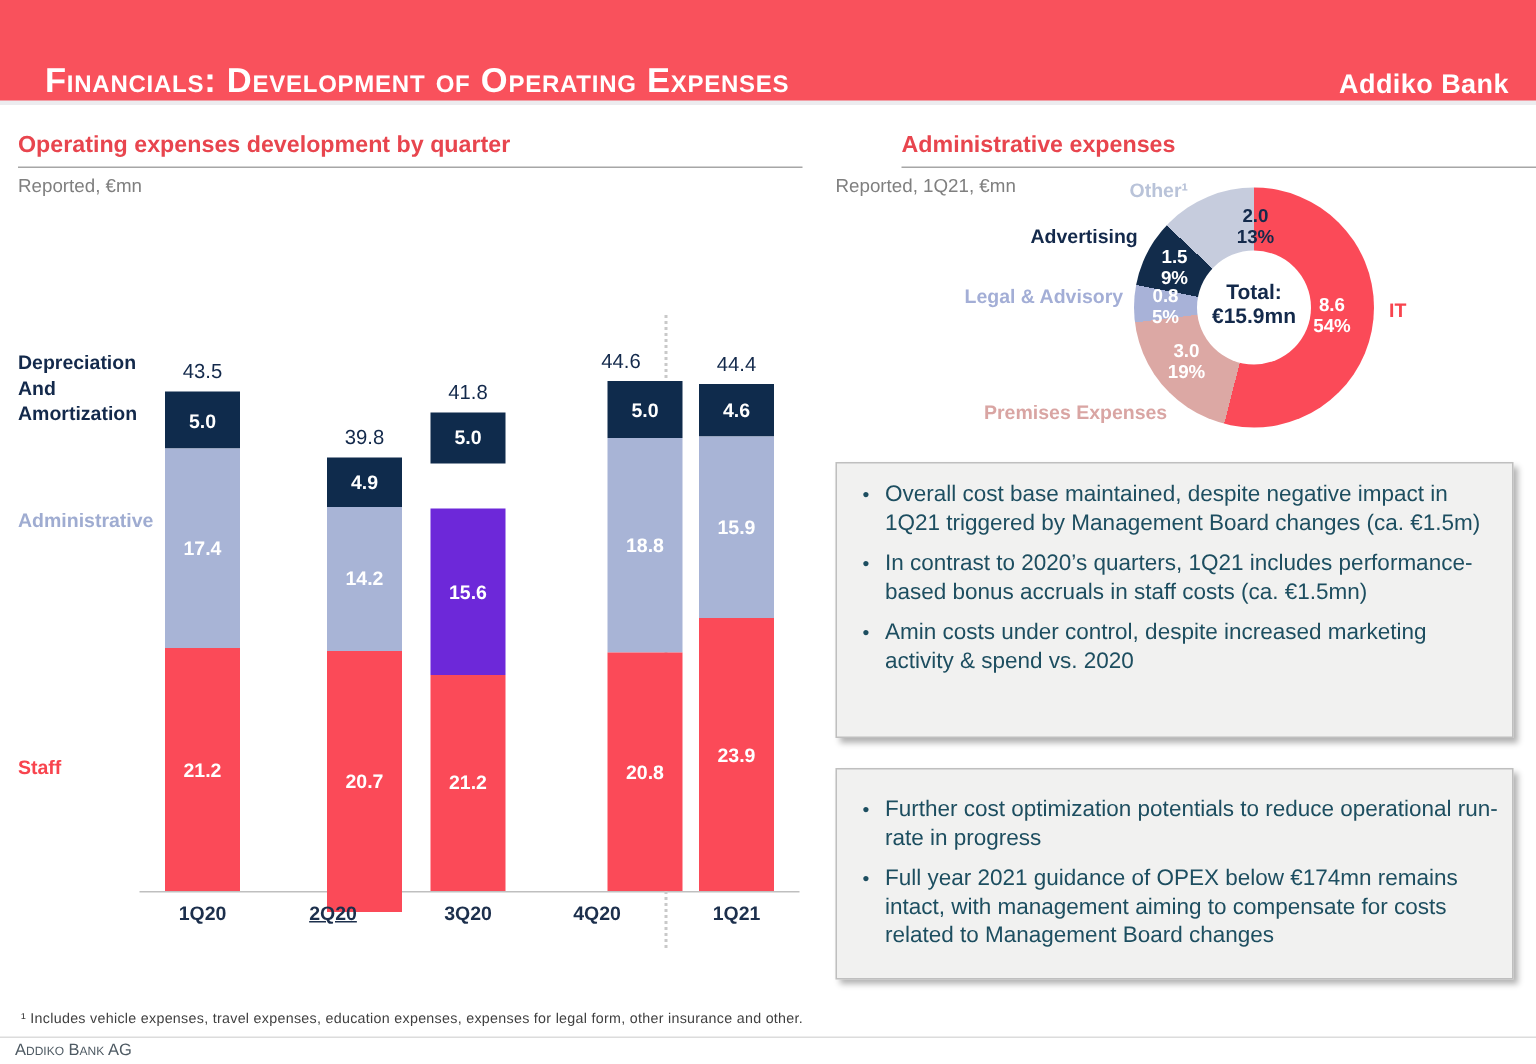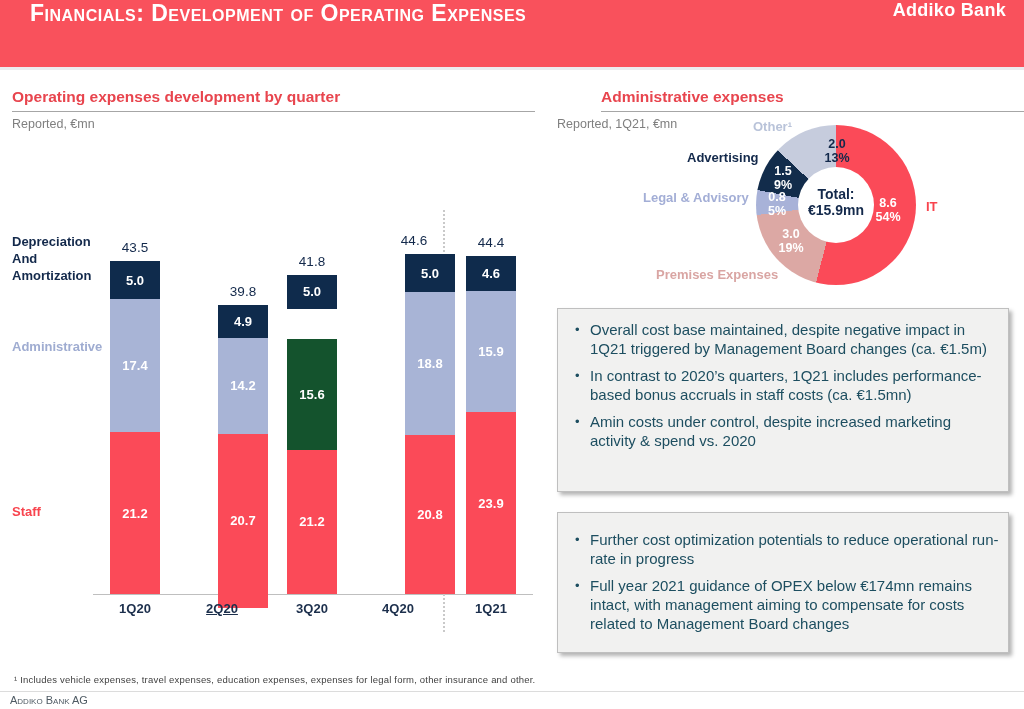--- a/index.html
+++ b/index.html
@@ -2,21 +2,21 @@
 <html><head>
 <meta charset="utf-8">
 <style>
   html,body{margin:0;padding:0;background:#fff;}
   .slide{position:relative;width:1024px;height:709px;background:#fff;overflow:hidden;
          font-family:"Liberation Sans",sans-serif;}
 
   
   .banner{position:absolute;left:0;top:0;width:1024px;height:70px;background:#F9515C;
           border-bottom:3px solid #ECECEF;box-sizing:border-box;
-          display:flex;align-items:flex-start;justify-content:space-between;padding:0 18px 0 30px;}
+          display:flex;align-items:flex-end;justify-content:space-between;padding:0 18px 0 30px;}
   .banner h1{margin:0;color:#fff;font-size:23px;font-weight:bold;font-variant:small-caps;letter-spacing:.5px;}
   .logo{color:#fff;font-size:18px;font-weight:bold;letter-spacing:.3px;}
 
   
   .panel-head{position:absolute;border-bottom:1px solid #A6A6A6;padding-bottom:5px;}
   .panel-head h2{margin:0;font-size:15.5px;font-weight:bold;color:#E8454E;}
   .head-left{left:12px;top:88px;width:523px;}
   .head-right{left:557px;top:88px;width:456px;margin-left:44px;}
   .sec-sub{position:absolute;font-size:12.5px;color:#7F7F7F;}
   .sub-left{left:12px;top:117px;}
@@ -100,21 +100,21 @@
       <div class="bar-col" style="left: 197px; top: 305px; width: 50px; height: 303px; margin-left: 21px;">
         <div class="bar-total">39.8</div>
         <div class="bar-seg" style="height: 37px; background: rgb(15, 43, 76);">4.9</div>
         <div class="bar-seg" style="height: 108px; background: rgb(168, 180, 214);">14.2</div>
         <div class="bar-seg" style="height: 196px; background: rgb(251, 74, 88);">20.7</div>
       </div>
       <div class="bar-tick" style="left: 192px; text-decoration: underline;">2Q20</div>
       <div class="bar-col" style="left: 287px; top: 275px; width: 50px; height: 319px;">
         <div class="bar-total">41.8</div>
         <div class="bar-seg" style="height: 38px; background: rgb(15, 43, 76);">5.0</div>
-        <div class="bar-seg" style="height: 124px; background: #14532d; margin-top: 30px;">15.6</div>
+        <div class="bar-seg" style="height: 124px; background: #6d28d9; margin-top: 30px;">15.6</div>
         <div class="bar-seg" style="height: 162px; background: rgb(251, 74, 88);">21.2</div>
       </div>
       <div class="bar-tick" style="left: 282px;">3Q20</div>
       <div class="bar-col" style="left: 373px; top: 254px; width: 50px; height: 340px; padding-left: 32px;">
         <div class="bar-total">44.6</div>
         <div class="bar-seg" style="height: 38px; background: rgb(15, 43, 76);">5.0</div>
         <div class="bar-seg" style="height: 143px; background: rgb(168, 180, 214);">18.8</div>
         <div class="bar-seg" style="height: 159px; background: rgb(251, 74, 88);">20.8</div>
       </div>
       <div class="bar-tick" style="left: 368px;">4Q20</div>

